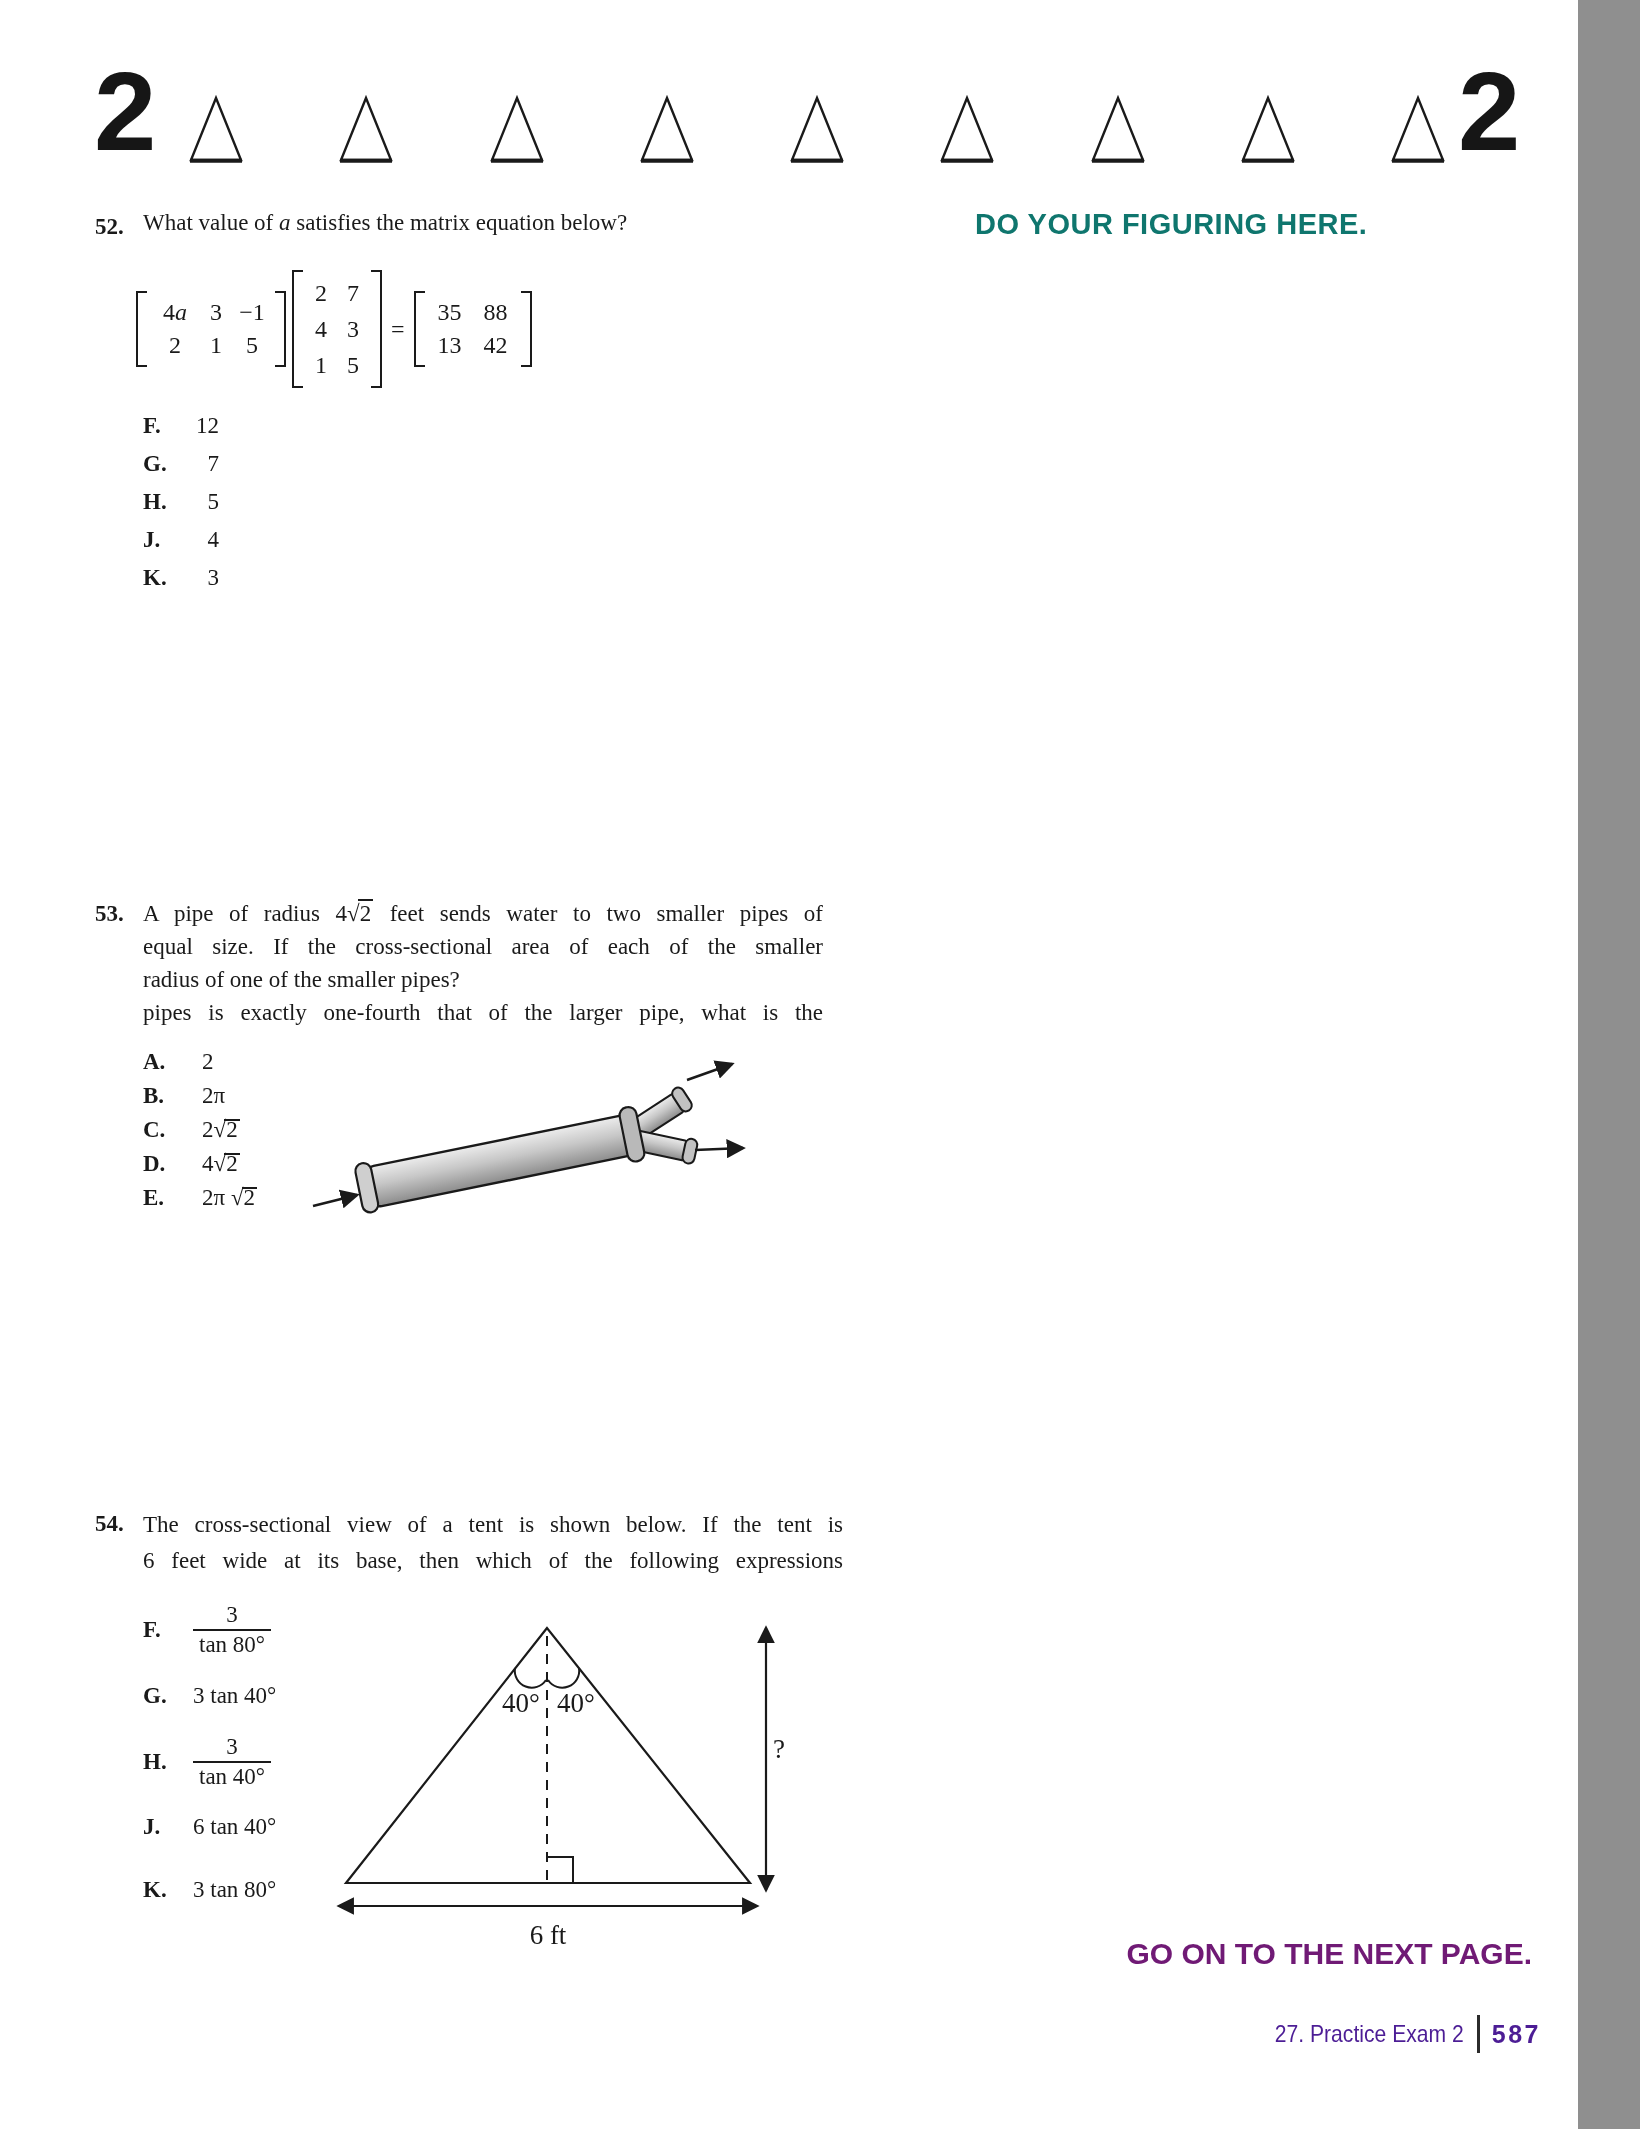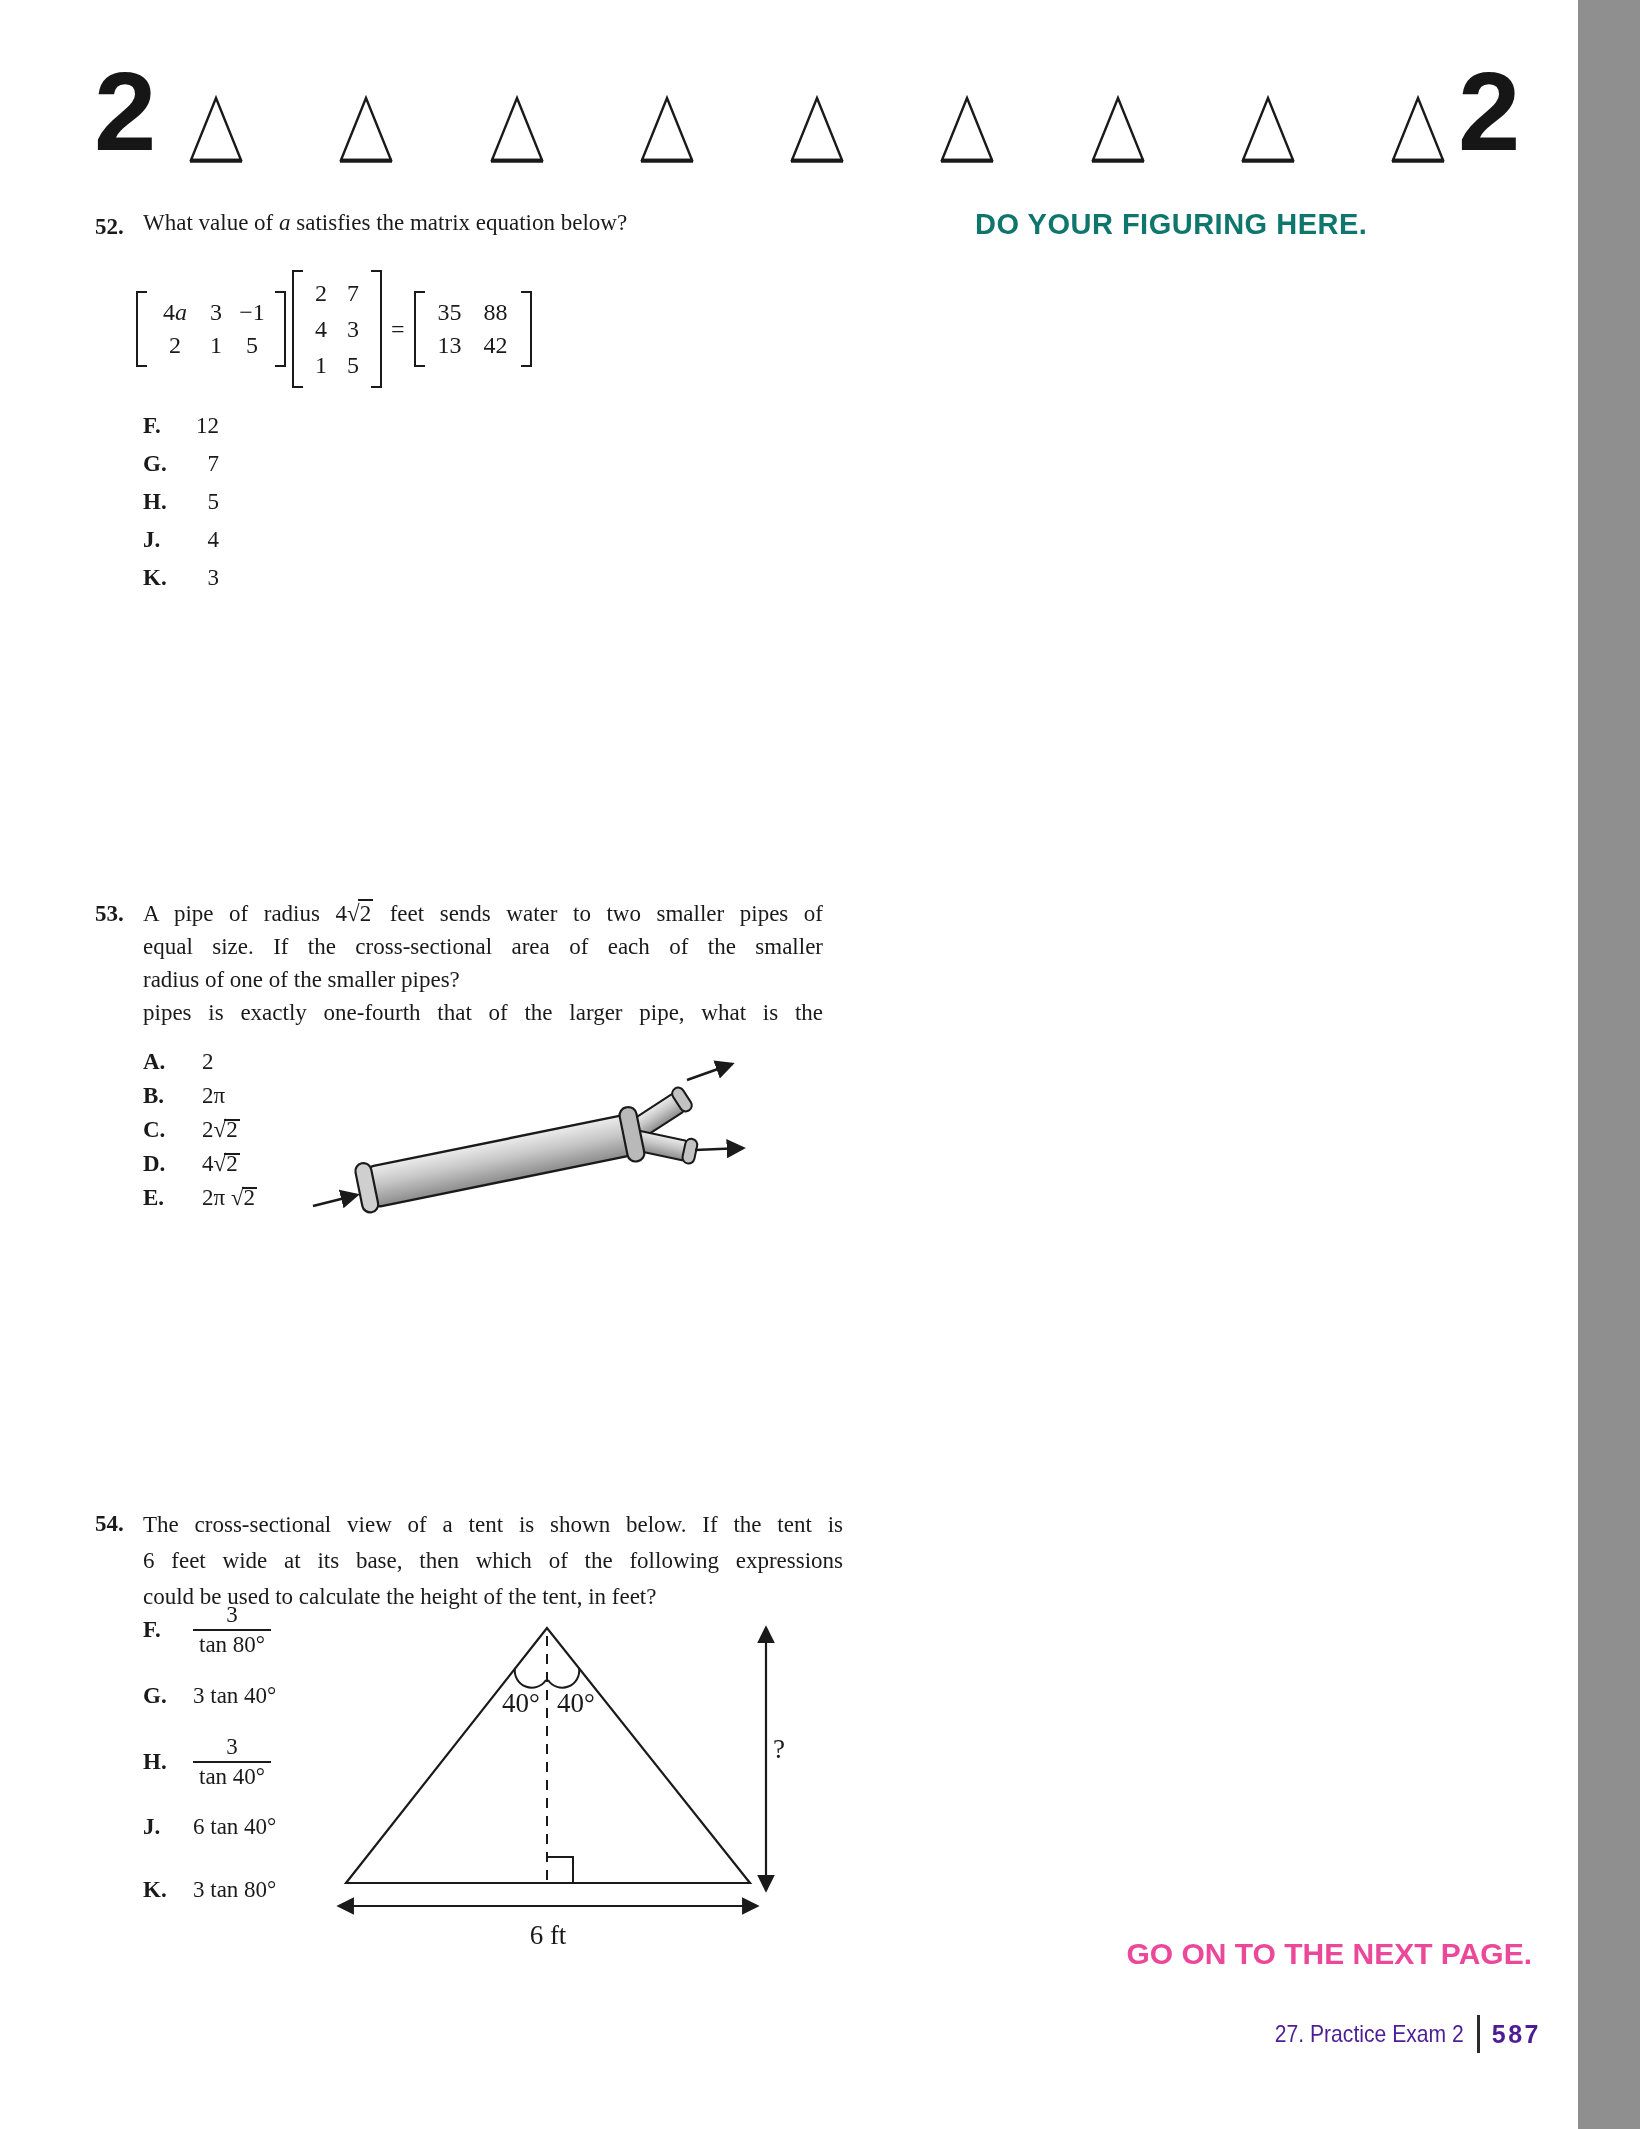--- a/index.html
+++ b/index.html
@@ -64,21 +64,21 @@
   .frac .num { line-height:28px; padding:0 4px 0; }
   .frac .den { line-height:28px; border-top:2px solid #1a1a1a; padding:0 6px; }
 
   
   .pipe-wrap { position:absolute; left:295px; top:1022px; }
   .tent-wrap { position:absolute; left:240px; top:1590px; }
   .tent-wrap text, .tent-label { font-family:"Liberation Serif", serif; fill:#1a1a1a; }
 
   
   .goon { position:absolute; left:900px; top:1937px; width:632px; text-align:right;
-    font:700 30px/34px "Liberation Sans", sans-serif; color:#ec4899; }
+    font:700 30px/34px "Liberation Sans", sans-serif; color:#701a75; }
   .fmeta { position:absolute; left:1100px; top:2012px; width:441px; height:44px;
     display:flex; justify-content:flex-end; align-items:center;
     font-family:"Liberation Sans", sans-serif; color:#4c1d95; }
   .fmeta .book { font-size:24px; transform:scaleX(.88); transform-origin:right center; white-space:nowrap; }
   .fmeta .sep { width:2.5px; height:38px; background:#2b2b2b; margin:0 12px 0 14px; flex:none; }
   .fmeta .pg { font-weight:700; font-size:25px; letter-spacing:2.5px; }
 </style>
 </head>
 <body>
 
@@ -257,21 +257,20 @@
       <line x1="18" y1="184" x2="62" y2="173" stroke="#1a1a1a" stroke-width="2.4" marker-end="url(#ah)"></line>
       <line x1="392" y1="58" x2="437" y2="42" stroke="#1a1a1a" stroke-width="2.4" marker-end="url(#ah)"></line>
       <line x1="400" y1="128" x2="448" y2="126" stroke="#1a1a1a" stroke-width="2.4" marker-end="url(#ah)"></line>
     </svg>
   </div>
 
   <div class="qnum" style="top:1507px;">54.</div>
   <div class="stem" style="top:1507px; width:700px; line-height:36px;">
     <div class="jline">The cross-sectional view of a tent is shown below. If the tent is</div>
     <div class="jline">6 feet wide at its base, then which of the following expressions</div>
-    <div class="jline last">could be used to calculate the height of the tent, in feet?</div>
   </div>
 
   <div class="row54" style="top:1601px;">
     <span class="letter">F.</span>
     <span class="frac">
         <span class="num">3</span>
         <span class="den">tan 80°</span>
       </span>
   </div>
   <div class="row54" style="top:1683px;">

